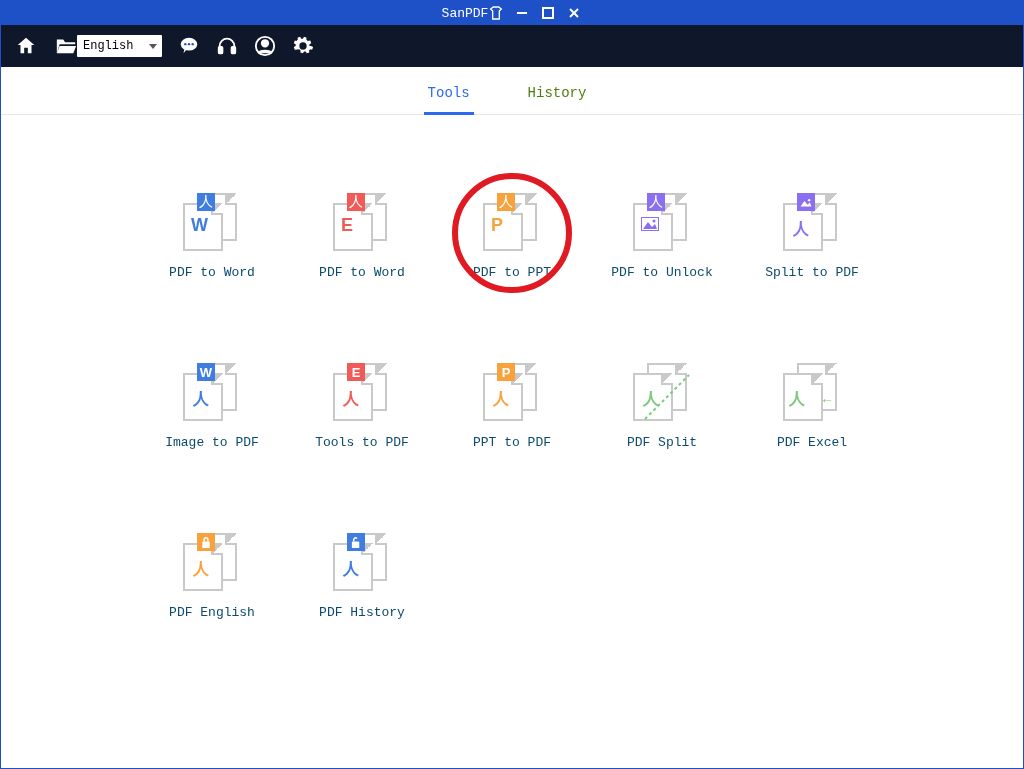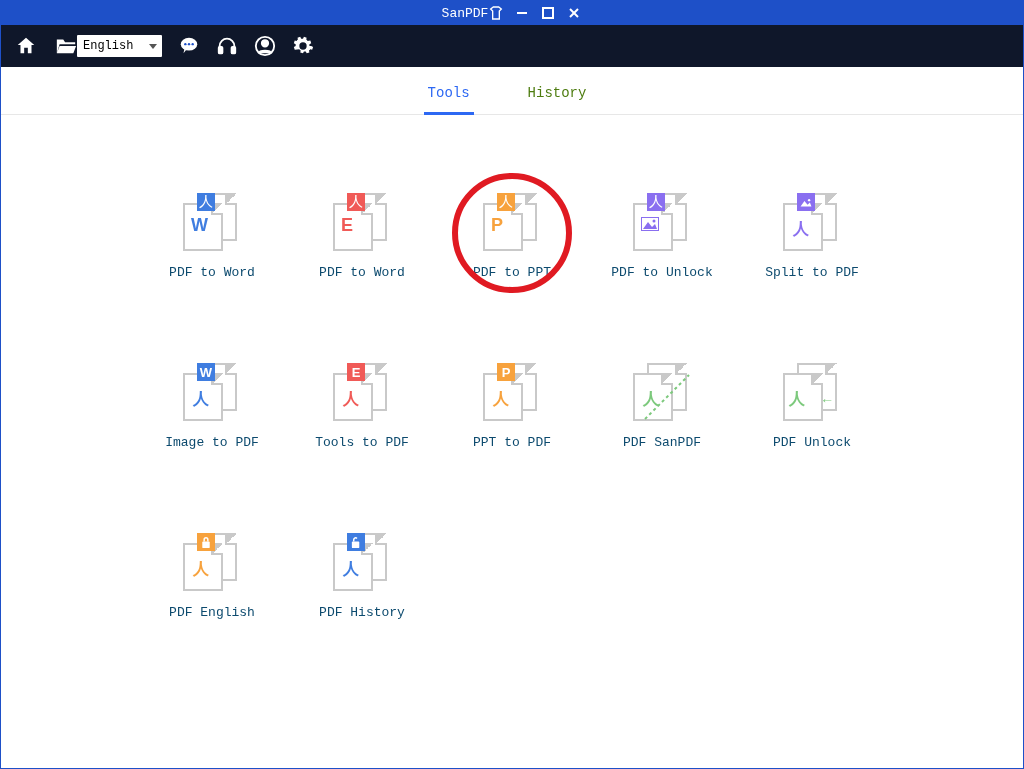--- a/index.html
+++ b/index.html
@@ -419,35 +419,35 @@
               <div class="fold"></div>
             </div>
           <div class="doc front">
               <div class="fold"></div>
             </div>
           <div class="front-letter" style="color:#7cc97c;left:10px;top:26px;font-size:16px;">人</div>
           <svg class="split-line" viewBox="0 0 60 60">
               <line x1="8" y1="52" x2="52" y2="8" stroke="#7cc97c" stroke-width="2" stroke-dasharray="3,3"></line>
             </svg>
         </div>
-        <div class="tool-label">PDF SanPDF</div>
+        <div class="tool-label">PDF Split</div>
       </div>
 
       <div class="tool">
         <div class="fileicon">
           <div class="doc back">
               <div class="fold"></div>
             </div>
           <div class="doc front">
               <div class="fold"></div>
             </div>
           <div class="front-letter" style="color:#7cc97c;left:6px;top:26px;font-size:16px;">人</div>
           <span class="arrow-left" style="left:40px;top:28px;">←</span>
         </div>
-        <div class="tool-label">PDF Unlock</div>
+        <div class="tool-label">PDF Excel</div>
       </div>
 
       <div class="tool">
         <div class="fileicon">
           <div class="doc back">
               <div class="fold"></div>
             </div>
           <div class="doc front">
               <div class="fold"></div>
             </div>

